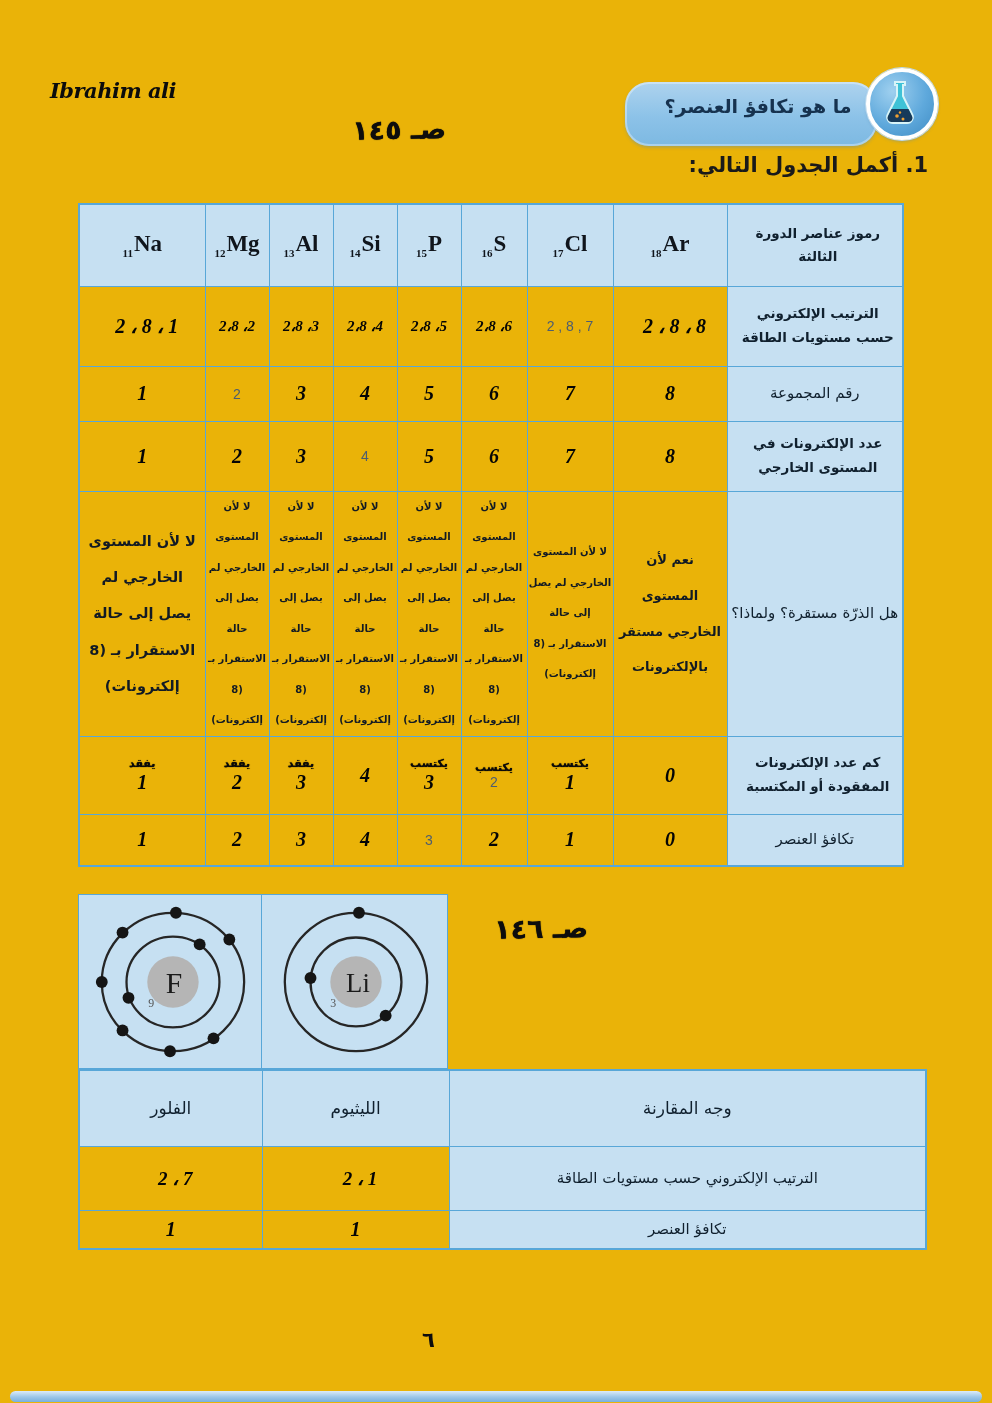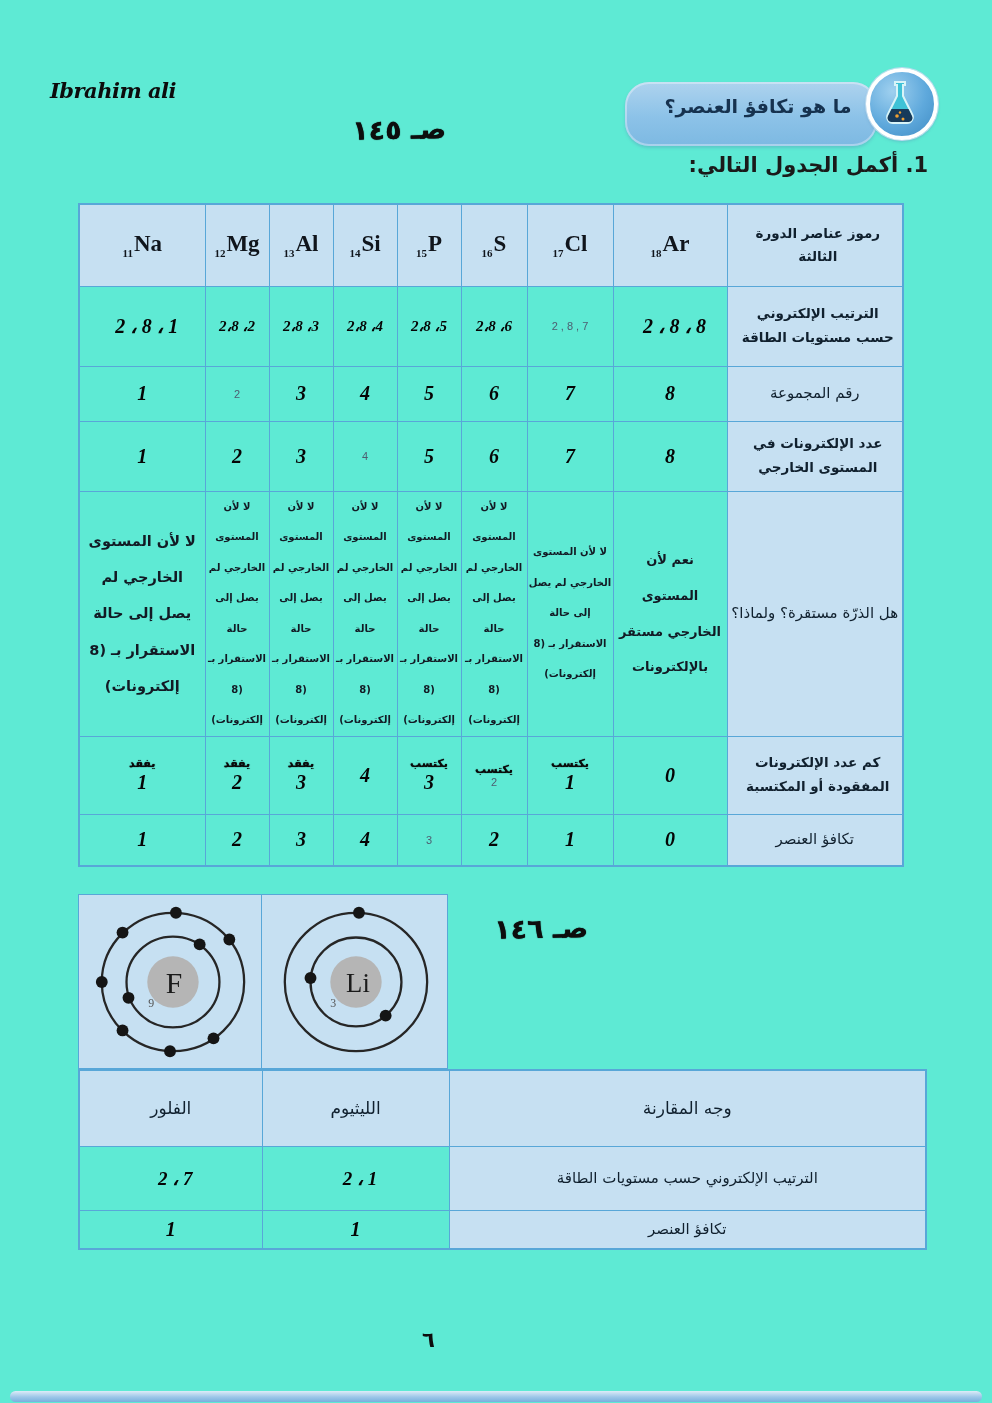--- a/index.html
+++ b/index.html
@@ -1,16 +1,16 @@
 <!DOCTYPE html>
 <html><head>
 <meta charset="utf-8">
 <style>
   html,body{margin:0;padding:0;background:#ffffff;}
-  #page{position:relative;width:992px;height:1403px;background:#5eead4;overflow:hidden;
+  #page{position:relative;width:992px;height:1403px;background:#eab308;overflow:hidden;
         font-family:"DejaVu Sans",sans-serif;}
 
   
   .author{position:absolute;left:50px;top:78px;font:italic 700 21px "DejaVu Serif",serif;
           color:#0c0c0c;letter-spacing:-0.5px;}
   .badge-pill{position:absolute;left:625px;top:82px;width:252px;height:64px;border-radius:24px;
           background:linear-gradient(180deg,#aed3ee 0%,#8cc2e8 55%,#7db9e2 100%);
           box-shadow:0 2px 3px rgba(90,140,180,.35), inset 0 0 0 2px rgba(255,255,255,.35);}
   .badge-pill span{display:block;text-align:center;line-height:48px;font-weight:700;font-size:19px;
           color:#16324f;padding-left:14px;}
@@ -44,21 +44,21 @@
 
   .sym{font-family:"Liberation Serif","DejaVu Serif",serif;font-weight:700;font-size:23px;
        direction:ltr;color:#10151c;}
   .sym .z{font-size:11px;font-weight:700;vertical-align:-6px;margin-right:1px;}
 
   .hand{font-family:"Liberation Serif","DejaVu Serif",serif;font-style:italic;font-weight:700;
         color:#050505;font-size:20px;direction:ltr;unicode-bidi:bidi-override;}
   .cfg{font-size:15px;letter-spacing:0.5px;}
   .cfg-big{font-size:20px;letter-spacing:2px;padding-left:12px;}
   .print{font-family:"Liberation Sans","DejaVu Sans",sans-serif;font-style:normal;font-weight:400;
-        color:#4d5d70;font-size:11px;direction:ltr;}
+        color:#4d5d70;font-size:14px;direction:ltr;}
 
   .stab{font-weight:700;color:#121a24;}
   .stab-na{font-size:14.5px;line-height:2.5;}
   .stab-mid{font-size:10px;line-height:3.05;padding:0 1px;}
   .stab-ar{font-size:13px;line-height:2.75;}
 
   .action{font-size:11px;font-weight:700;color:#0a0a0a;line-height:1.1;margin-top:2px;
           text-shadow:0 0 1px #000;}
   .num{line-height:1.15;}
 

